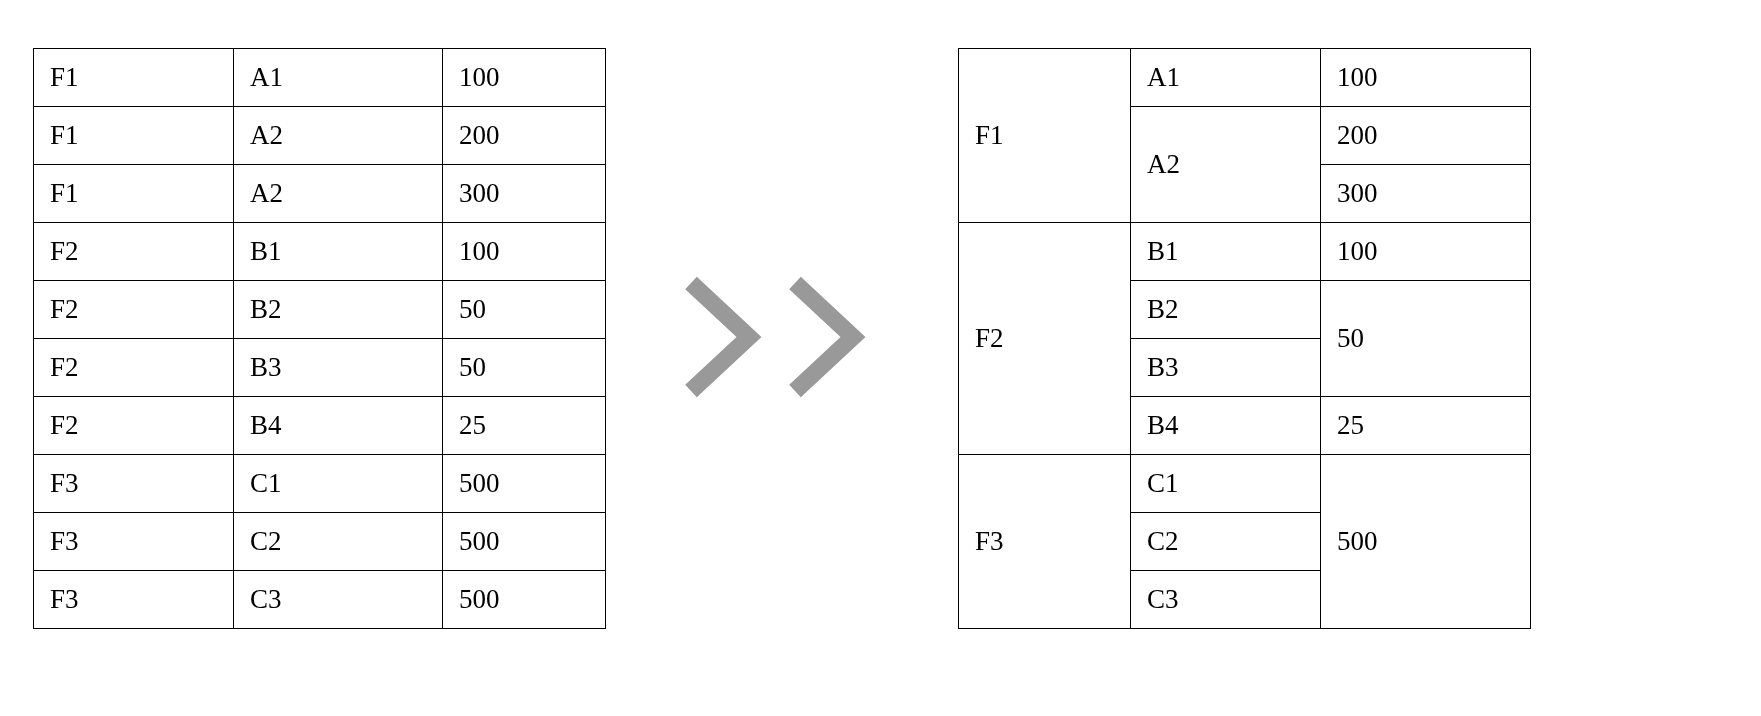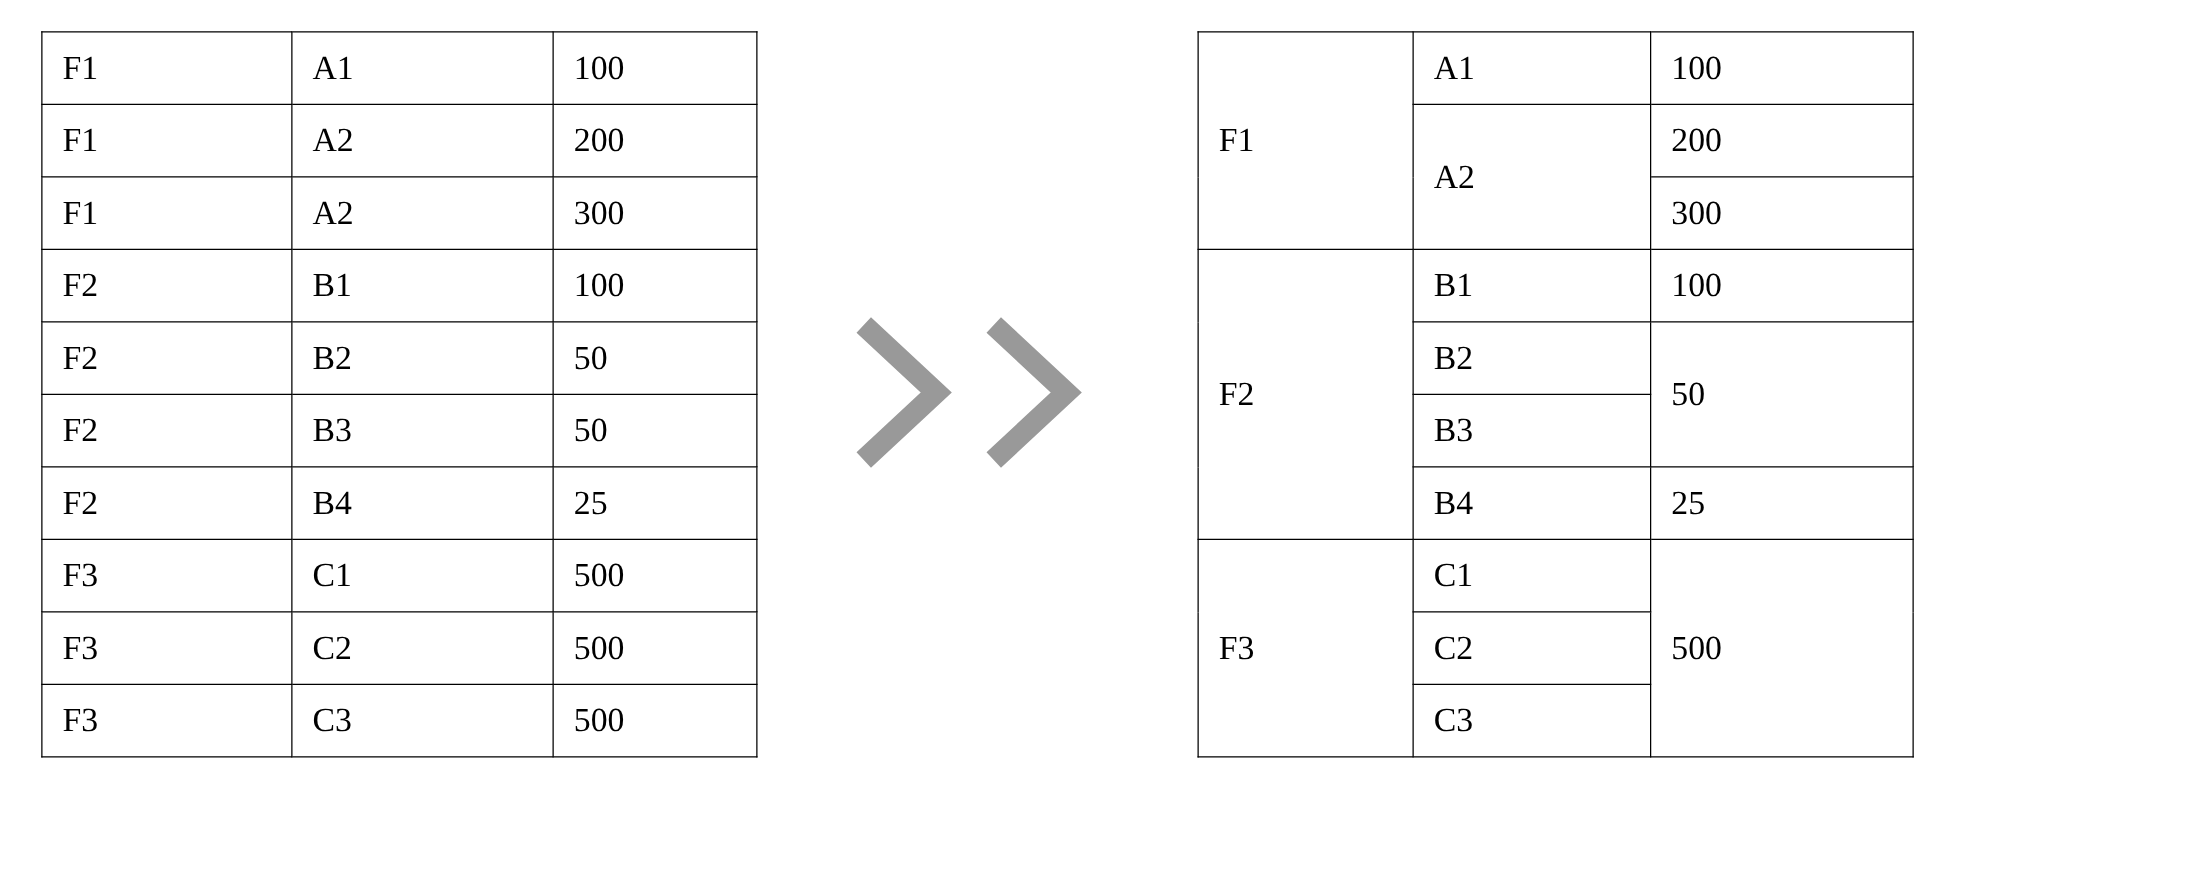--- a/index.html
+++ b/index.html
@@ -14,20 +14,21 @@
     font-family: "Liberation Serif", "DejaVu Serif", serif;
     color: #000000;
     overflow: hidden;
     position: relative;
   }
 
   #stage {
     position: relative;
     width: 1761px;
     height: 592px;
+    margin-top: 23px;
   }
 
   
   table.grid {
     position: absolute;
     border-collapse: collapse;
     table-layout: fixed;
     background: #ffffff;
   }
   table.grid td {

